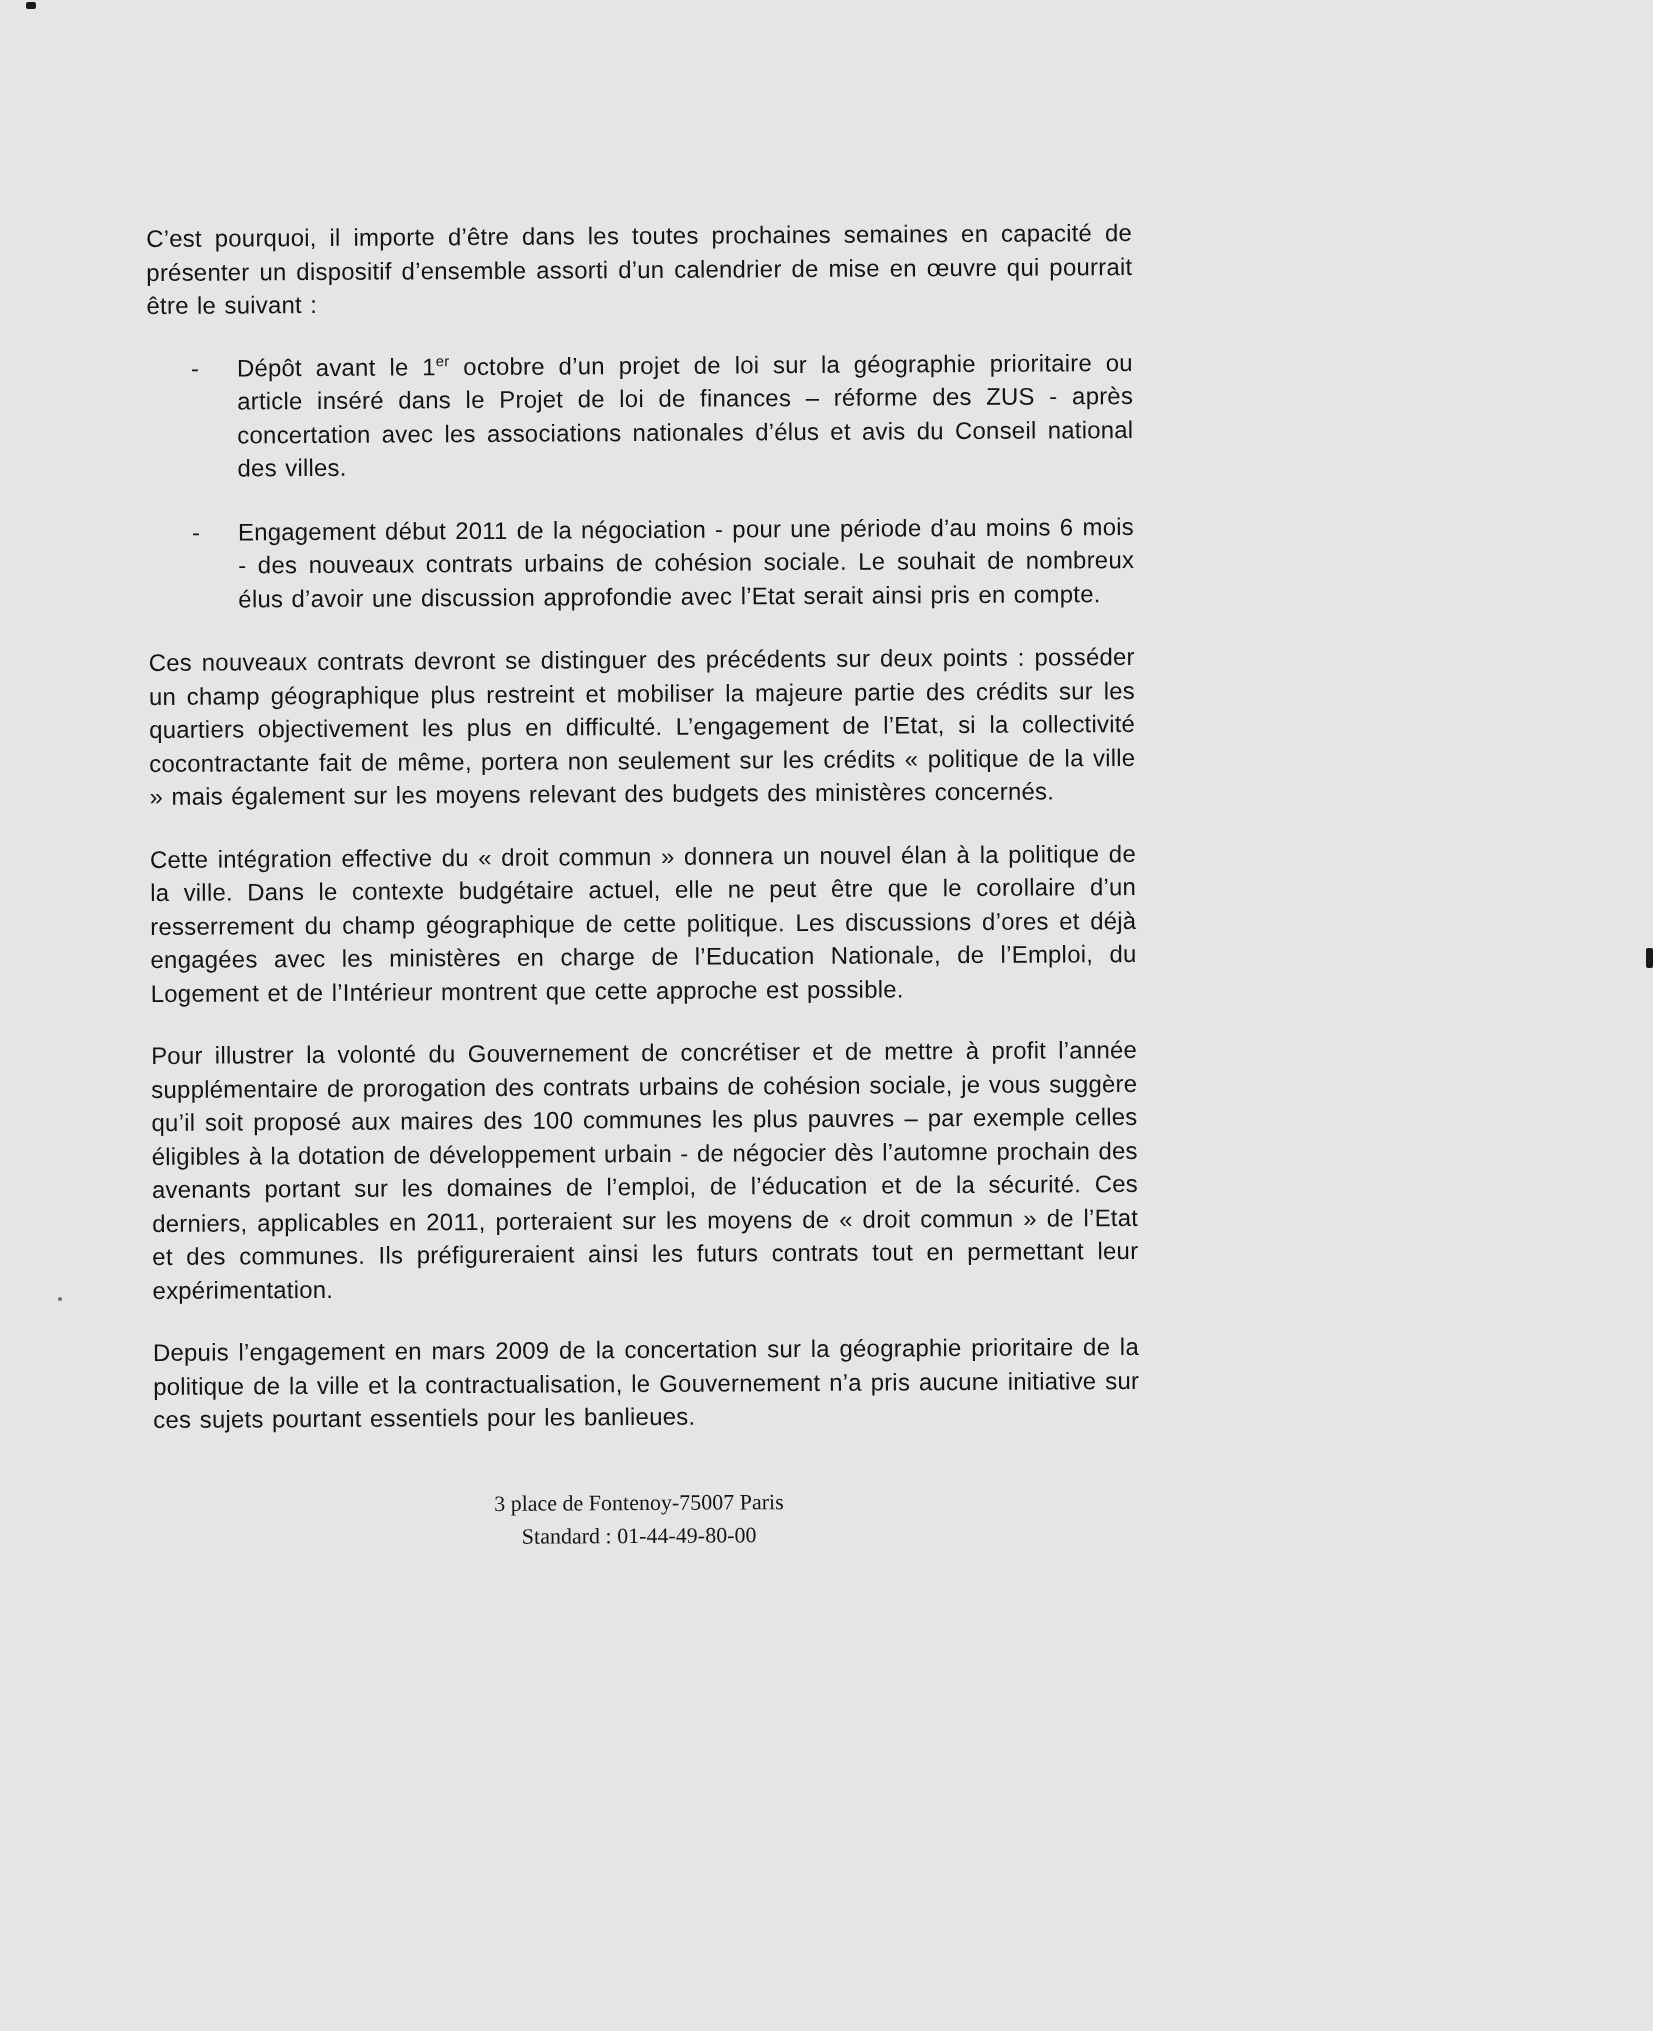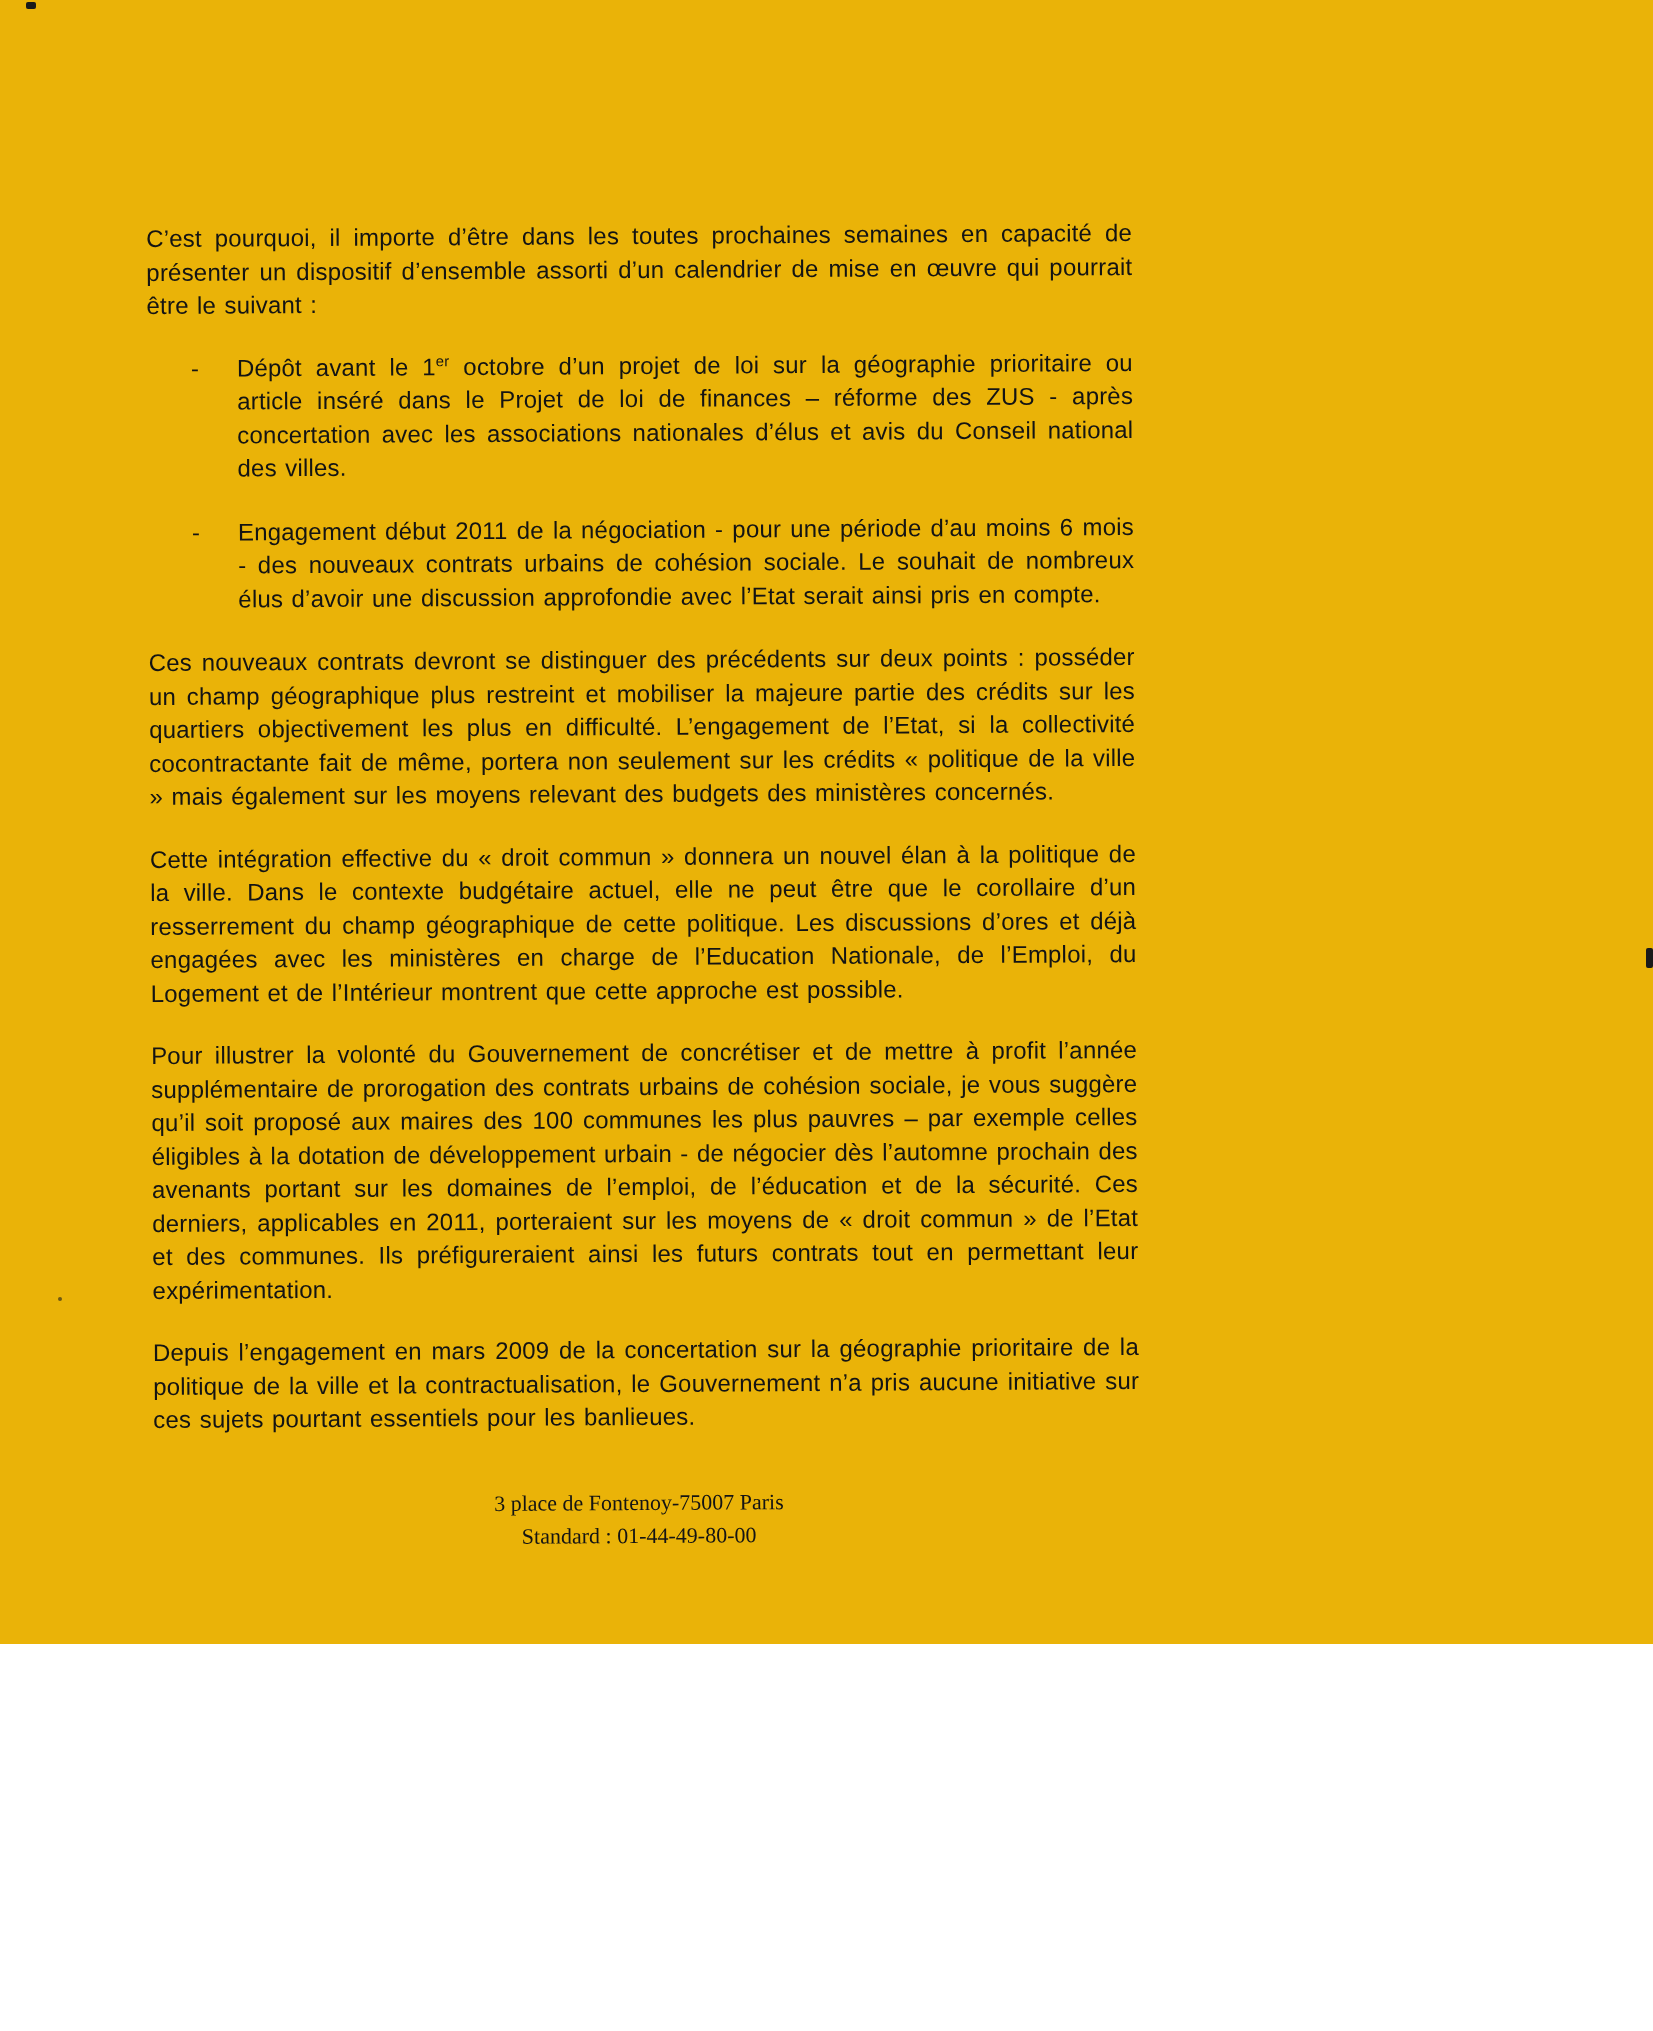--- a/index.html
+++ b/index.html
@@ -3,22 +3,22 @@
 <meta charset="utf-8">
 <style>
   html, body {
     margin: 0;
     padding: 0;
     background: #ffffff;
   }
   .page {
     position: relative;
     width: 1653px;
-    height: 1644px;
-    background: #eab308;
+    height: 2031px;
+    background: #e5e5e5;
     overflow: hidden;
     font-family: "Liberation Sans", sans-serif;
     color: #141414;
   }
   .content {
     position: absolute;
     top: 222px;
     left: 146px;
     width: 986px;
     transform: rotate(-0.35deg);

